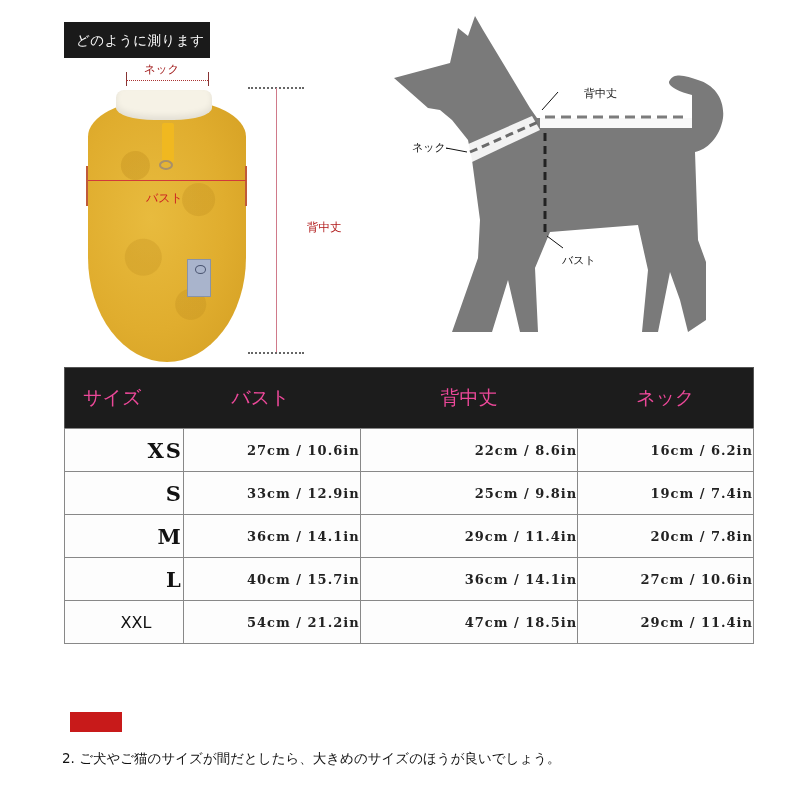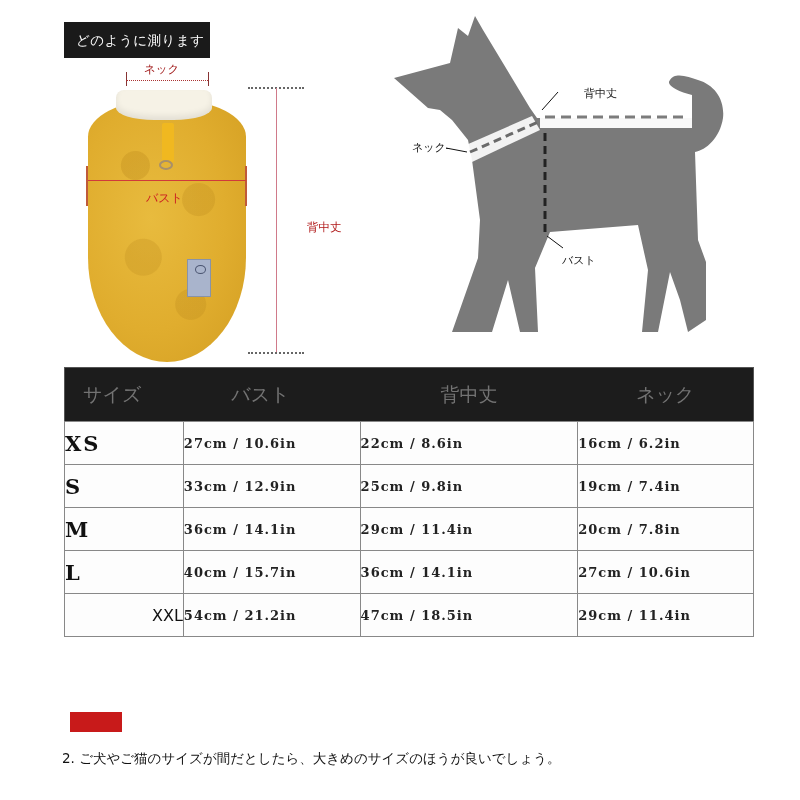--- a/index.html
+++ b/index.html
@@ -72,30 +72,30 @@
   .dog-area { position: absolute; left: 380px; top: 0; width: 380px; height: 350px; }
   .dog-svg { position: absolute; left: 0; top: 0; }
   .lbl-dog { position: absolute; font-size: 11px; color: #111; }
 
   
   .size-table {
     position: absolute; left: 64px; top: 367px; width: 690px;
     border-collapse: collapse; border: 1px solid #555;
   }
   .size-table th {
-    background: #1c1c1c; color: #737373; height: 54px;
+    background: #1c1c1c; color: #ec4899; height: 61px;
     font-family: "DejaVu Sans", sans-serif; font-weight: normal; font-size: 19px;
   }
   .size-table td {
-    height: 43px; border: 1px solid #888; text-align: left;
+    height: 43px; border: 1px solid #888; text-align: right;
     font-family: "DejaVu Serif", serif; font-weight: bold; font-size: 13px; color: #222;
     letter-spacing: 1px; background: #fdfdfd;
   }
   .size-table td.size { font-size: 21px; font-weight: bold; color: #111; letter-spacing: 2px; }
-  .size-table td.size.plain { font-family: "DejaVu Sans", sans-serif; font-weight: normal; font-size: 16px; text-align: right; padding-left: 24px; letter-spacing: 0; }
+  .size-table td.size.plain { font-family: "DejaVu Sans", sans-serif; font-weight: normal; font-size: 16px; text-align: center; padding-left: 24px; letter-spacing: 0; }
   .th-size { width: 119px; text-align: left; padding-left: 18px; }
   .th-bust { width: 177px; text-align: left; padding-left: 48px; }
   .th-back { width: 218px; text-align: center; }
   .th-neck { width: 176px; text-align: center; }
 
   .red-swatch { position: absolute; left: 70px; top: 712px; width: 52px; height: 20px; background: #c81a1a; }
   .notes { position: absolute; left: 62px; top: 745px; font-size: 13.5px; color: #111; line-height: 26px; }
 </style>
 </head>
 <body>

